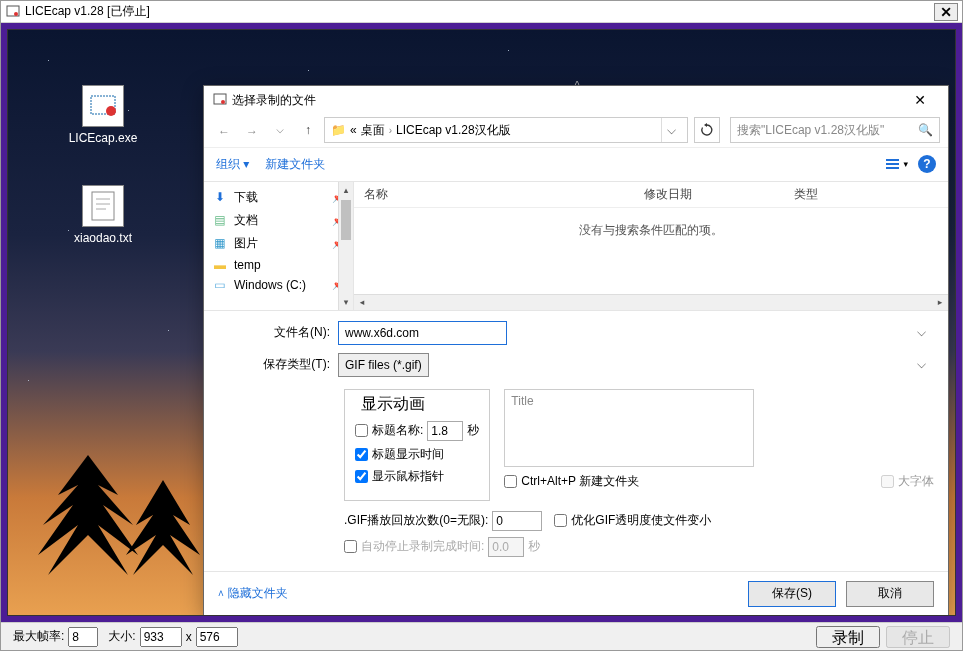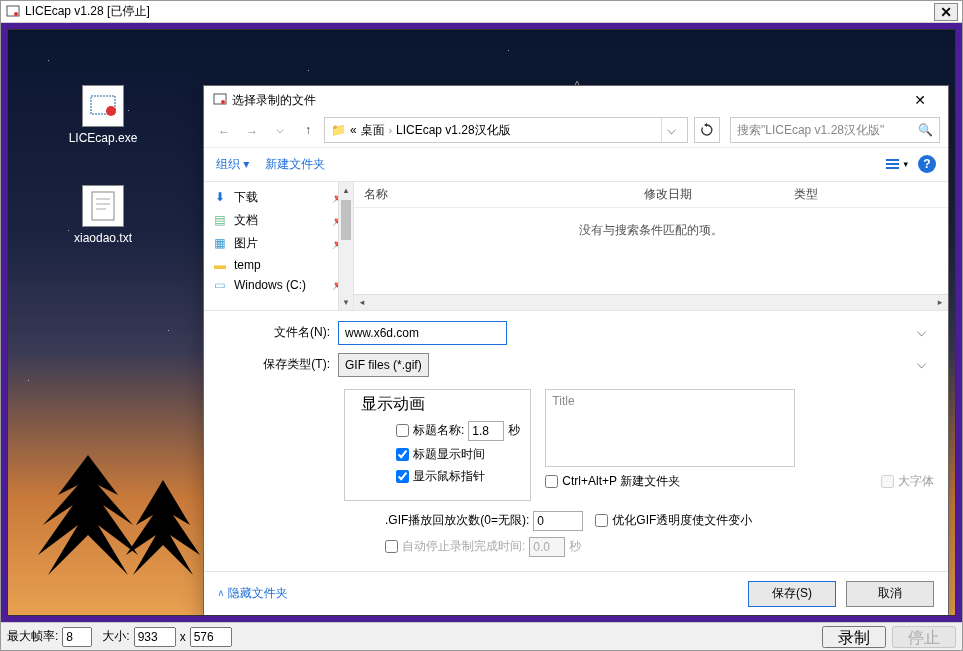--- a/index.html
+++ b/index.html
@@ -15,21 +15,21 @@
 .capture-area { flex: 1; position: relative; background: linear-gradient(#0a1530 0%, #1a2340 35%, #3a3a55 55%, #c97a3a 80%, #e8a050 100%); margin:6px; border:1px solid #333; overflow:hidden; }
 .star { position:absolute; width:1px; height:1px; background:#cde; border-radius:50%; }
 .tree { position:absolute; bottom:0; color:#000; }
 .tree svg { display:block; }
 
 .desktop-icon { position:absolute; width:90px; text-align:center; color:#fff; font-size:12px; }
 .desktop-icon .icon-img { width:42px; height:42px; margin:0 auto 4px; background:#fff; border:1px solid #888; display:flex; align-items:center; justify-content:center; }
 .desktop-icon.txt .icon-img { background:#fff; }
 
 
-.bottom-bar { height: 28px; background:#f0f0f0; border-top:1px solid #ccc; display:flex; align-items:center; padding:0 6px; font-size:12px; gap:4px; }
+.bottom-bar { height: 28px; background:#f0f0f0; border-top:1px solid #ccc; display:flex; align-items:center; padding:0 12px; font-size:12px; gap:4px; }
 .bottom-bar input { height:20px; font-size:12px; padding:0 2px; }
 .bottom-bar button { height:22px; padding:0 14px; font-size:16px; }
 
 
 .dialog { position:absolute; left:195px; top:55px; width:746px; height:532px; background:#fff; border:1px solid #666; box-shadow:0 4px 20px rgba(0,0,0,0.3); display:flex; flex-direction:column; font-size:12px; }
 .dialog-titlebar { height:30px; display:flex; align-items:center; padding:0 8px; }
 .dialog-close { margin-left:auto; width:40px; height:28px; display:flex; align-items:center; justify-content:center; font-size:14px; cursor:pointer; }
 
 .nav-row { height:34px; display:flex; align-items:center; padding:0 8px; gap:4px; }
 .nav-btn { width:24px; height:24px; display:flex; align-items:center; justify-content:center; color:#888; cursor:pointer; }
@@ -74,21 +74,21 @@
 .form-row .lbl { width:120px; text-align:right; padding-right:8px; }
 .form-row input[type=text], .form-row select.full { flex:1; height:24px; border:1px solid #888; padding:0 6px; font-size:12px; background:#fff; }
 .form-row input.filename { border:1px solid #1e6fd9; }
 .form-row select.full { appearance:none; background:#eee; }
 .select-wrap { flex:1; position:relative; }
 .select-wrap::after { content:"⌵"; position:absolute; right:8px; top:4px; color:#555; pointer-events:none; }
 
 .options-area { display:flex; padding:4px 14px 10px; gap:14px; }
 .fieldset { border:1px solid #ccc; padding:8px 10px 10px; }
 .fieldset .legend { font-size:16px; margin:-16px 0 6px 2px; background:#fff; display:inline-block; padding:0 4px; }
-.opt-row { display:flex; align-items:center; gap:4px; margin-bottom:5px; font-size:12px;margin-left:41px; }
+.opt-row { display:flex; align-items:center; gap:4px; margin-bottom:5px; font-size:12px; }
 .opt-row input[type=text] { width:36px; height:20px; border:1px solid #aaa; padding:0 3px; font-size:12px; }
 .title-box { width:250px; height:78px; border:1px solid #ccc; padding:4px 6px; color:#888; }
 .big-font { display:flex; align-items:center; gap:4px; color:#999; margin-top:auto; margin-left:10px; }
 
 .extra-opts { padding:0 14px 8px 140px; }
 .extra-opts .opt-row { margin-bottom:6px; }
 .disabled { color:#aaa; }
 .disabled input { background:#f5f5f5; color:#aaa; }
 
 .dialog-footer { margin-top:auto; height:48px; border-top:1px solid #e5e5e5; display:flex; align-items:center; padding:0 14px; }

